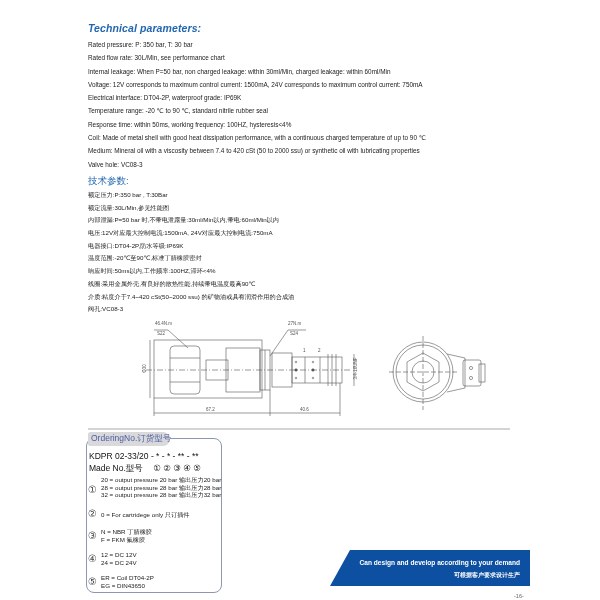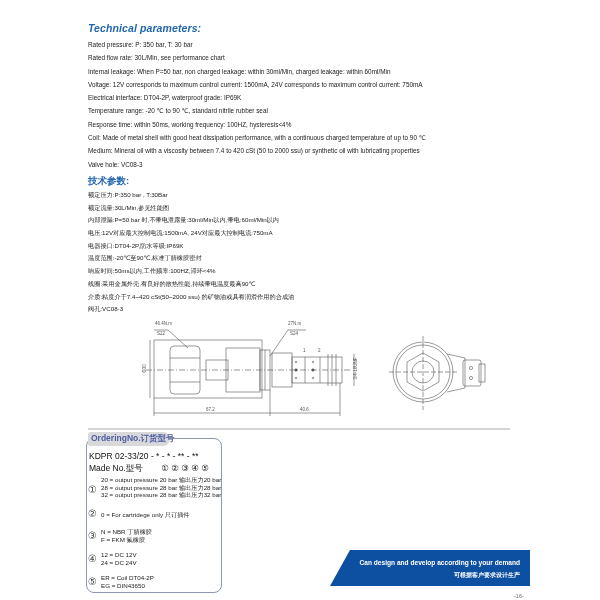--- a/index.html
+++ b/index.html
@@ -1,28 +1,28 @@
 <!DOCTYPE html>
 <html><head>
 <meta charset="utf-8">
 <style>
   html,body{margin:0;padding:0;background:#fff;}
   body{width:600px;height:600px;position:relative;overflow:hidden;font-family:"Liberation Sans","DejaVu Sans",sans-serif;color:#222;}
   .abs{position:absolute;}
   .h-en{left:88px;top:22px;font-size:10.5px;font-weight:bold;color:#2367b0;letter-spacing:0.1px;font-style:italic;}
   .spec-list{left:88px;top:38px;font-size:6.4px;color:#222;}
   .spec-list div{height:13.3px;line-height:13.3px;white-space:nowrap;}
-  .h-cn{left:88px;top:175px;font-size:9.5px;font-weight:bold;color:#2367b0;}
+  .h-cn{left:88px;top:175px;font-size:9.5px;font-weight:normal;color:#2367b0;}
   .spec-cn{left:88px;top:189px;font-size:6.2px;color:#222;}
   .spec-cn div{height:12.7px;line-height:12.7px;white-space:nowrap;}
   .drawing{left:140px;top:318px;}
   .divider{left:88px;top:428px;width:422px;height:2px;background:#d4d4d4;}
   .order-box{left:86px;top:438px;width:134px;height:153px;border:1.2px solid #8b98b0;border-radius:8px;}
   .order-tab{left:88px;top:432px;width:82px;height:14px;background:#d9d9db;border-radius:3px 8px 8px 3px;}
-  .order-title{left:91px;top:433px;font-size:8.5px;color:#4e5da1;font-weight:bold;}
+  .order-title{left:91px;top:433px;font-size:8.5px;color:#4e5da1;font-weight:normal;}
   .model-code{left:89px;top:451px;font-size:8.5px;color:#111;}
   .model-no{left:89px;top:463px;font-size:8.5px;color:#111;}
   .opt{font-size:6.2px;color:#222;line-height:7.6px;}
   .circ{font-size:10px;color:#444;}
   .banner{left:330px;top:550px;}
   .page-no{left:514px;top:593px;font-size:5.5px;color:#666;}
 </style>
 </head>
 <body>
 
@@ -129,21 +129,21 @@
 </div>
 
 <div class="abs divider"></div>
 
 <div class="abs order-box"></div>
 <div class="abs order-tab"></div>
 <div class="abs order-title">OrderingNo.订货型号</div>
 <div class="abs model-code">KDPR 02-33/20 - * - * - ** - **</div>
 <div class="abs model-no">
   <span>Made No.型号</span>
-  <span style="margin-left:16px;">① ② ③ ④ ⑤</span>
+  <span style="margin-left:8px;">① ② ③ ④ ⑤</span>
 </div>
 
 <div class="abs circ" style="left:88px;top:484px;">①</div>
 <div class="abs opt" style="left:101px;top:476px;">
   <div>20 = output pressure 20 bar 输出压力20 bar</div>
   <div>28 = output pressure 28 bar 输出压力28 bar</div>
   <div>32 = output pressure 28 bar 输出压力32 bar</div>
 </div>
 
 <div class="abs circ" style="left:88px;top:508px;">②</div>

